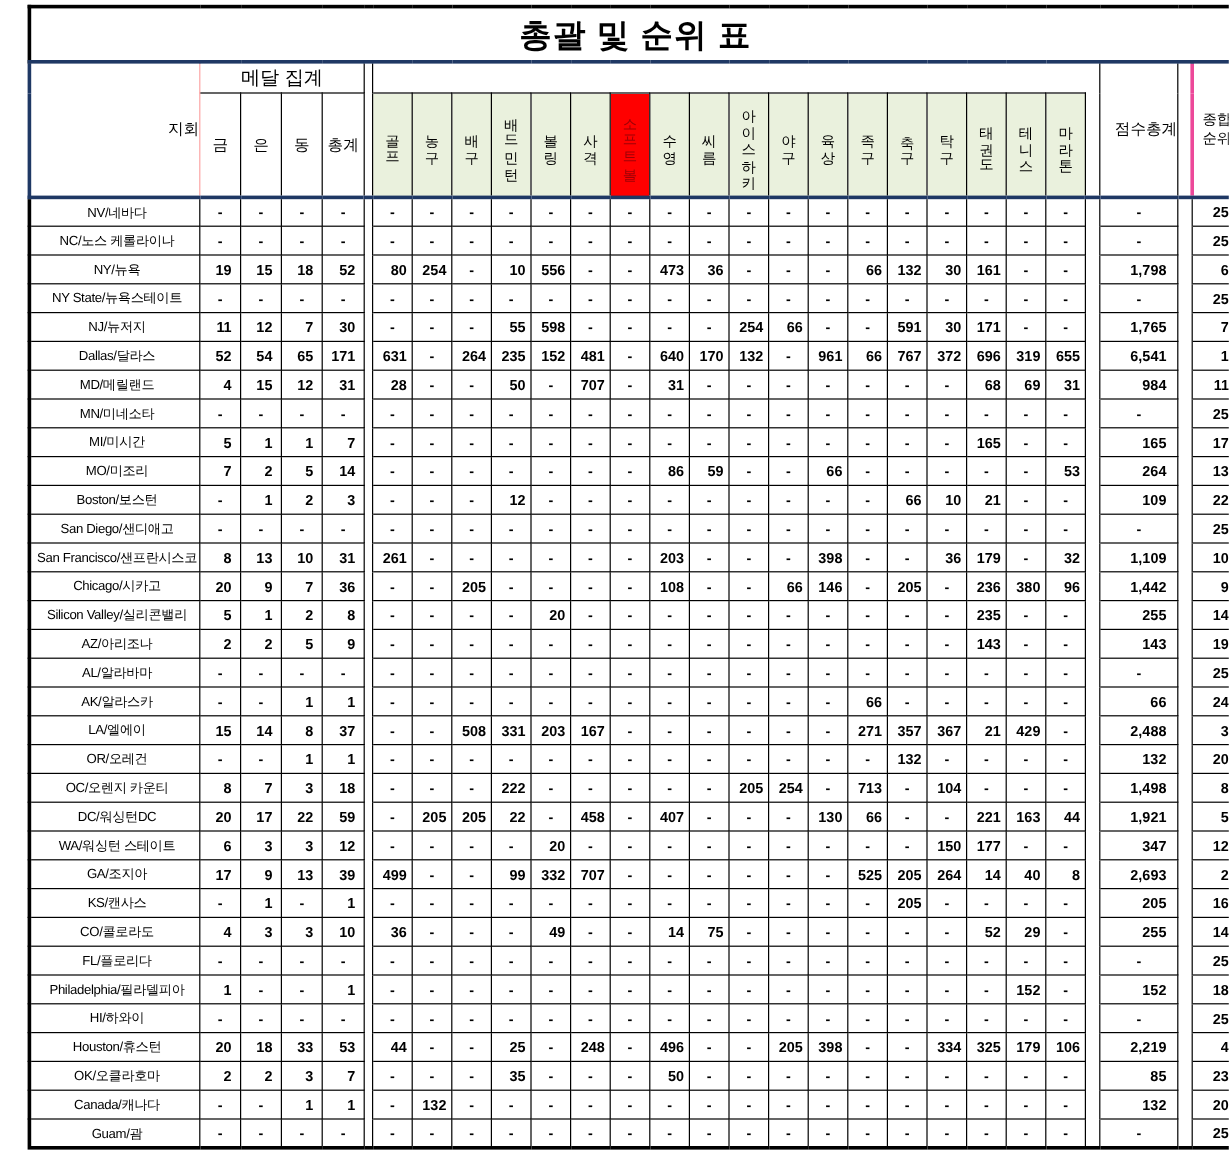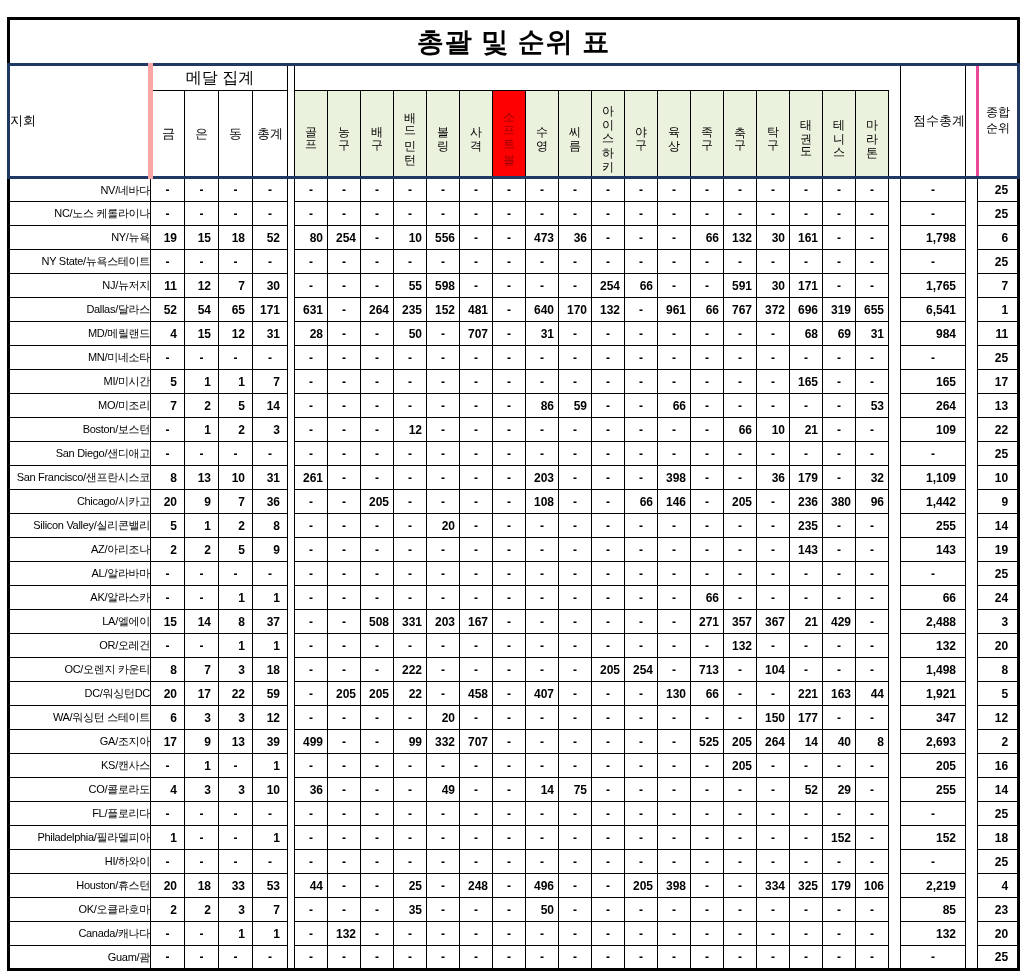--- a/index.html
+++ b/index.html
@@ -1,44 +1,44 @@
 <!DOCTYPE html>
 <html style="--navy: #1f3864; --green: #eaf1dd; --softball-bg: #ff0000; --softball-text: #9c0006;"><head>
 <meta charset="utf-8">
 <style>
   html,body { margin:0; padding:0; background:#fff; }
   body {
     width:1024px; height:976px; overflow:hidden;
     font-family:"Liberation Sans","DejaVu Sans",sans-serif;
     color:#000;
   }
-  .wrap { padding:17px 0 0 7px; }
+  .wrap { padding:4px 0 0 7px;margin-left:16px; }
   table.main {
     border-collapse:collapse; table-layout:fixed;
     width:1010px;
     border:3px solid #000;
     background:#fff;
   }
   td,th { padding:0; margin:0; overflow:hidden; white-space:nowrap; vertical-align:middle; font-weight:normal; }
 
   
   tr.trow { height:46px; }
   td.title-cell {
     border:3px solid #000;
     border-bottom:3px solid var(--navy,#1f3864);
     text-align:center; font-size:27px; font-weight:600; letter-spacing:1px;
   }
 
   
   tr.hrow1 { height:26px; }
   tr.hrow2 { height:87px; }
   th.chapter {
-    font-size:13px; text-align:left;
+    font-size:13px; text-align:right;
     border-left:3px solid var(--navy,#1f3864);
-    border-right:5px solid #fca5a5;
+    border-right:1px solid #fca5a5;
     border-bottom:3px solid var(--navy,#1f3864);
   }
   th.medal-group { font-size:16px; text-align:center; border:1px solid #000; }
   th.mcol {
     font-size:13px; text-align:center;
     border:1px solid #000; border-bottom:3px solid var(--navy,#1f3864);
   }
   th.bsp { border:none; border-bottom:3px solid var(--navy,#1f3864); }
   th.strip { border:none; border-left:1px solid #000; }
   th.sport {
@@ -61,21 +61,21 @@
     border-left:3px solid #ec4899;
     border-right:3px solid var(--navy,#1f3864);
     border-bottom:3px solid var(--navy,#1f3864);
     padding:0 2px;
   }
 
   
   tr.data { height:24px; }
   tr.data td { border:1px solid #000; background:#fff; }
   td.label {
-    font-size:11px; letter-spacing:-0.3px; text-align:right; padding-left:3px;
+    font-size:11px; letter-spacing:-0.3px; text-align:center; padding-left:3px;
   }
   td.val { font-size:12px; font-weight:bold; text-align:right; }
   td.medal { padding-right:7px; }
   td.sportv { padding-right:4px; }
   td.score { padding-right:9px; }
   td.rank  { padding-right:9px; }
   td.val.dash { text-align:center; padding-right:0; }
   td.sp { border-top:none !important; border-bottom:none !important; background:#fff; }
   tr.data.last td { border-bottom:3px solid #000 !important; }
 </style>

